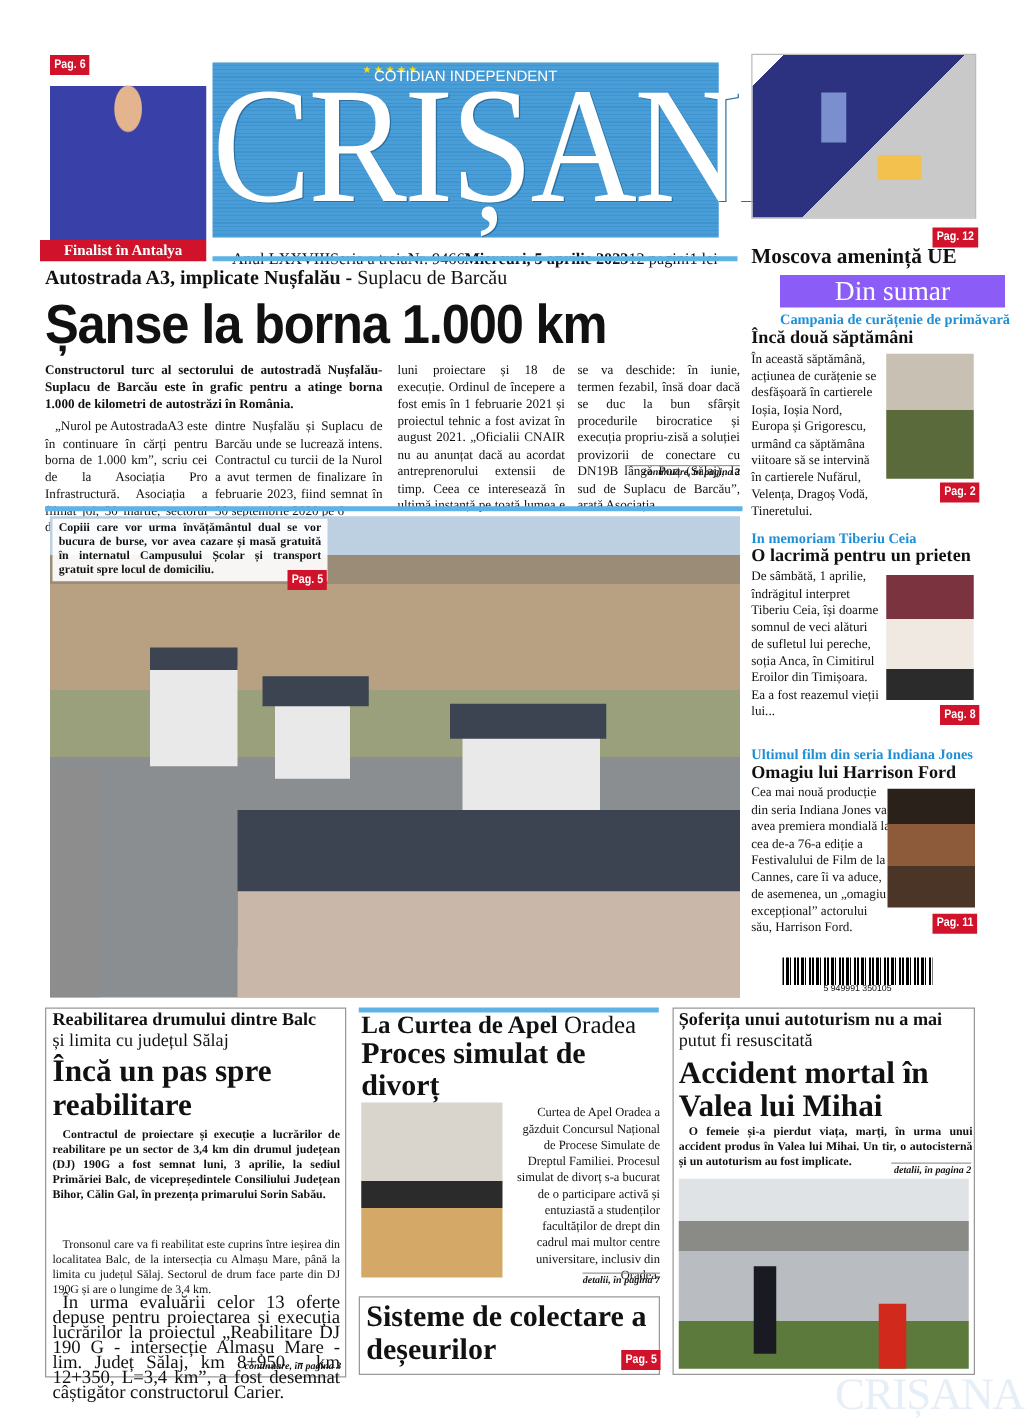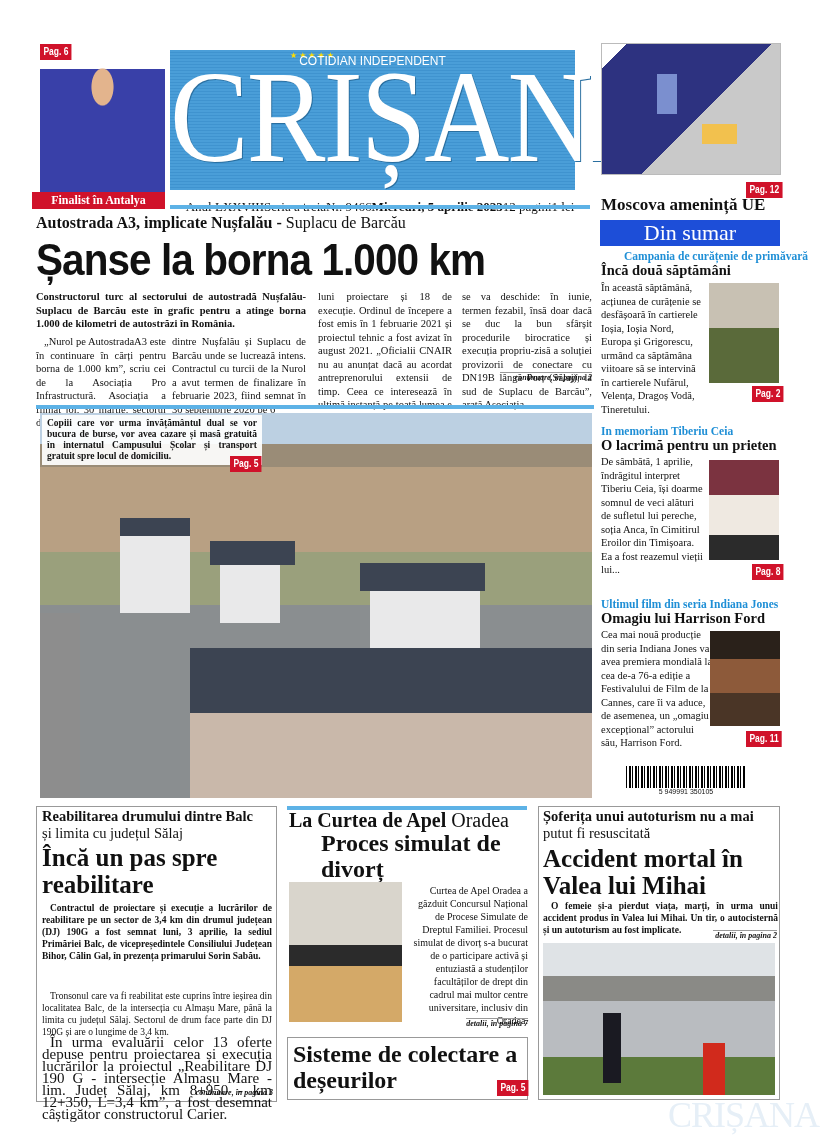--- a/index.html
+++ b/index.html
@@ -22,21 +22,21 @@
 
   #dateline { left: 170px; top: 200px; width: 420px; height: 14px; display: flex; justify-content: center; font-size: 13px; line-height: 14px; padding: 0 2px; }
 
   #athlete { left: 40px; top: 42px; width: 125px; height: 150px; background: radial-gradient(ellipse at 50% 30%, #e3b48d 0 12%, transparent 13%), linear-gradient(180deg, #ffffff 0 18%, #3940a8 18% 100%); }
   #athlete-caption { left: 32px; top: 192px; width: 133px; height: 17px; background: #d0122a; color: #fff; font-weight: bold; font-size: 12px; text-align: center; line-height: 17px; }
 
   #nato-map { left: 601px; top: 43px; width: 180px; height: 132px; border: 1px solid #bbb; background: linear-gradient(135deg, #ffffff 0 8%, #2d3280 8% 55%, #c9c9c9 55% 100%); }
   #nato-map .ua { position: absolute; left: 100px; top: 80px; width: 35px; height: 20px; background: #f2c14e; }
   #nato-map .se { position: absolute; left: 55px; top: 30px; width: 20px; height: 40px; background: #7b8fcf; }
 
-  .sumar-box { left: 600px; top: 220px; width: 180px; height: 26px; background: #1d4ed8; color: #fff; font-size: 22px; text-align: center; line-height: 26px; }
+  .sumar-box { left: 624px; top: 220px; width: 180px; height: 26px; background: #8b5cf6; color: #fff; font-size: 22px; text-align: center; line-height: 26px; }
 
   .hl { font-family: Liberation Serif, serif; font-weight: bold; }
   #main-headline { left: 36px; top: 236px; width: 560px; font-family: "Liberation Sans", sans-serif; font-weight: bold; font-size: 44px; line-height: 48px; letter-spacing: -1px; transform: scaleX(0.92); transform-origin: left; white-space: nowrap; }
 
   .aerial { left: 40px; top: 413px; width: 552px; height: 385px; background:
     linear-gradient(180deg, #bcd0e2 0 8%, #9a8c77 8% 14%, #b8a083 14% 36%, #9aa07c 36% 50%, #8a8e90 50% 100%); }
   .aerial .bldg { position: absolute; background: #e9e9ea; }
   .aerial .roof { position: absolute; background: #3c4452; }
   .aerial .road { position: absolute; background: #8d8d8d; }
   .aerial-caption { left: 42px; top: 415px; width: 220px; height: 50px; background: rgba(255,255,255,0.92); padding: 3px 5px; font-weight: bold; font-size: 9.5px; line-height: 11px; text-align: justify; }
@@ -128,21 +128,21 @@
 <div class="abs hl" style="left:42px;top:844px;width:230px;font-size:25px;line-height:27px;">Încă un pas spre reabilitare</div>
 <div class="abs txt bold" style="left:42px;top:902px;width:230px;font-size:9.5px;line-height:12px;text-indent:8px;">Contractul de proiectare și execuție a lucrărilor de reabilitare pe un sector de 3,4 km din drumul județean (DJ) 190G a fost semnat luni, 3 aprilie, la sediul Primăriei Balc, de vicepreședintele Consiliului Județean Bihor, Călin Gal, în prezența primarului Sorin Sabău.</div>
 <div class="abs txt" style="left:42px;top:990px;width:230px;font-size:9.5px;line-height:12px;text-indent:8px;">Tronsonul care va fi reabilitat este cuprins între ieșirea din localitatea Balc, de la intersecția cu Almașu Mare, până la limita cu județul Sălaj. Sectorul de drum face parte din DJ 190G și are o lungime de 3,4 km.</div>
 <div class="abs txt" style="left:42px;top:1036px;width:230px;font-size:15px;line-height:12px;text-indent:8px;">În urma evaluării celor 13 oferte depuse pentru proiectarea și execuția lucrărilor la proiectul „Reabilitare DJ 190 G - intersecție Almașu Mare - lim. Județ Sălaj, km 8+950 - km 12+350, L=3,4 km”, a fost desemnat câștigător constructorul Carier.</div>
 <div class="abs more" style="left:195px;top:1088px;width:78px;border-top:none;">continuare, în pagina 3</div>
 
 <div class="blue-bar" style="left:287px;top:806px;width:240px;height:4px;"></div>
 <div class="abs" style="left:289px;top:812px;font-size:20px;line-height:17px;white-space:nowrap;">
   <span class="bold">La Curtea de Apel</span><span> Oradea</span>
 </div>
-<div class="abs hl" style="left:289px;top:830px;width:200px;font-size:24px;line-height:26px;margin-left:32px;">Proces simulat de divorț</div>
+<div class="abs hl" style="left:289px;top:830px;width:200px;font-size:24px;line-height:26px;">Proces simulat de divorț</div>
 <div class="photo" style="left:289px;top:882px;width:113px;height:140px;background:linear-gradient(180deg,#d9d5cc 0 45%,#2b2b2b 45% 60%,#d4a968 60% 100%);"></div>
 <div class="abs txt" style="left:413px;top:884px;width:115px;text-align:right;font-size:10px;line-height:13px;">Curtea de Apel Oradea a găzduit Concursul Național de Procese Simulate de Dreptul Familiei. Procesul simulat de divorț s-a bucurat de o participare activă și entuziastă a studenților facultăților de drept din cadrul mai multor centre universitare, inclusiv din Oradea.</div>
 <div class="abs more" style="left:466px;top:1018px;width:62px;">detalii, în pagina 7</div>
 
 <div class="box" style="left:287px;top:1037px;width:241px;height:63px;"></div>
 <div class="abs hl" style="left:293px;top:1041px;width:230px;font-size:24px;line-height:26px;">Sisteme de colectare a deșeurilor</div>
 <span class="badge" style="left:497px;top:1080px;">Pag. 5</span>
 
 <div class="box" style="left:538px;top:806px;width:242px;height:294px;"></div>
 <div class="abs hl" style="left:543px;top:808px;font-size:14.5px;line-height:17px;white-space:nowrap;">Șoferița unui autoturism nu a mai</div>

